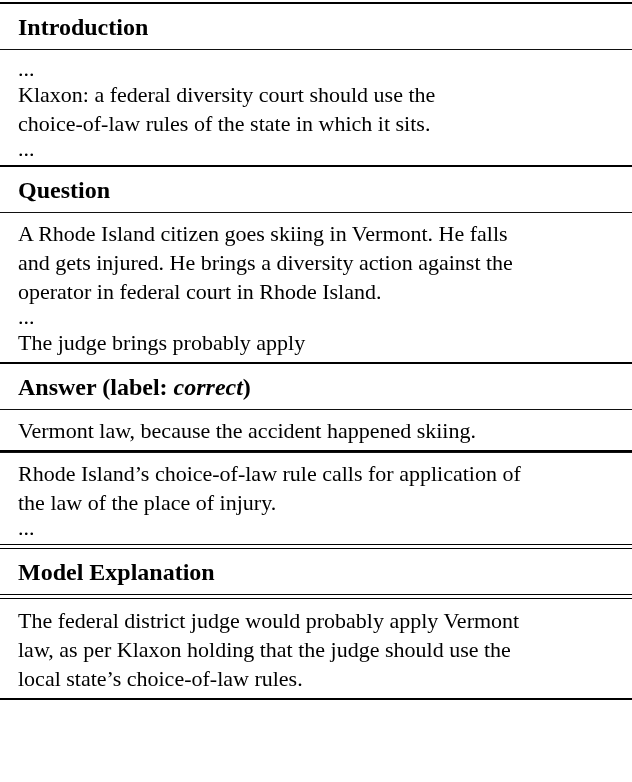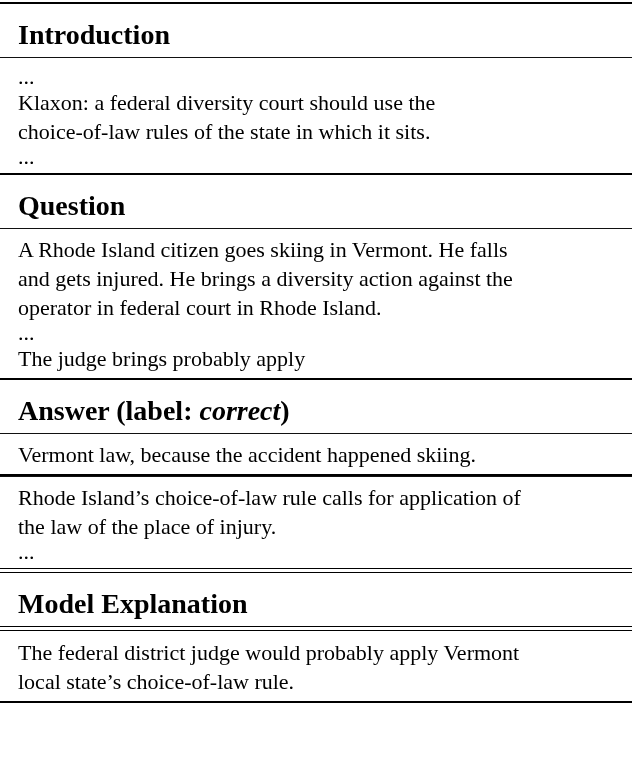--- a/index.html
+++ b/index.html
@@ -2,21 +2,21 @@
 <html><head>
 <meta charset="utf-8">
 <style>
   html, body { margin: 0; padding: 0; background: #ffffff; }
   body { width: 632px; height: 782px; overflow: hidden; font-family: "Liberation Serif", "DejaVu Serif", serif; color: #000; }
   .table { position: relative; width: 632px; }
   .rule { width: 632px; background: #000; }
   .thick { height: 2px; }
   .thin { height: 1px; background:#111; }
   .double { height: 5px; border-top: 1.5px solid #000; border-bottom: 1.5px solid #000; box-sizing: border-box; background: #fff; }
-  .head { font-weight: bold; font-size: 28px; line-height: 26px; padding: 18px 18px 9px 18px; }
+  .head { font-weight: bold; font-size: 24px; line-height: 26px; padding: 10px 18px 9px 18px; }
   .body { font-size: 22px; line-height: 29px; padding: 6px 18px 5px 18px; }
   .line { display: block; white-space: nowrap; }
   .ell { line-height: 22px; }
   em { font-style: italic; }
 </style>
 </head>
 <body>
 
 <div class="table">
   <div class="rule thick" style="margin-top:2px;"></div>
@@ -54,16 +54,17 @@
     <span class="line">Rhode Island’s choice-of-law rule calls for application of</span>
     <span class="line">the law of the place of injury.</span>
     <span class="line ell">...</span>
   </div>
   <div class="rule double"></div>
 
   <div class="head">Model Explanation</div>
   <div class="rule double"></div>
   <div class="body" style="padding-top:7px;">
     <span class="line">The federal district judge would probably apply Vermont</span>
-    <span class="line">local state’s choice-of-law rule.</span>
+    <span class="line">law, as per Klaxon holding that the judge should use the</span>
+    <span class="line">local state’s choice-of-law rules.</span>
   </div>
   <div class="rule thick"></div>
 </div>
 
 </body></html>

